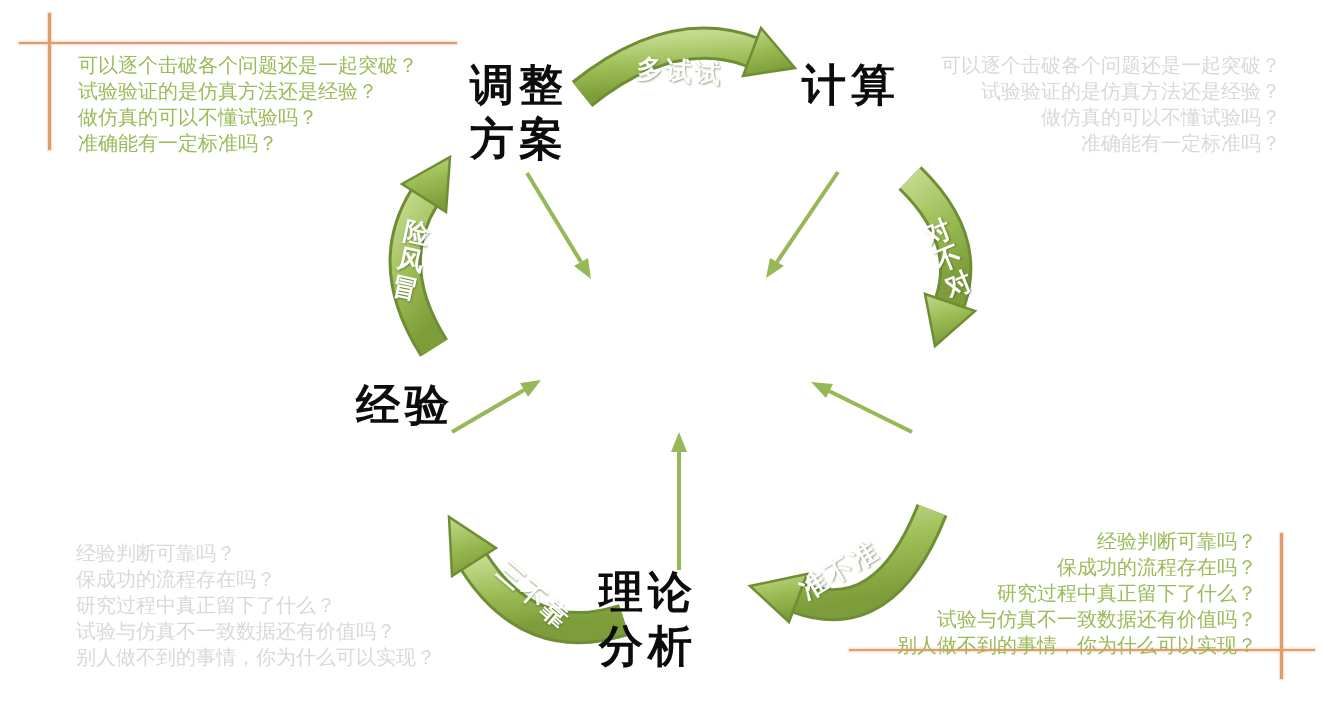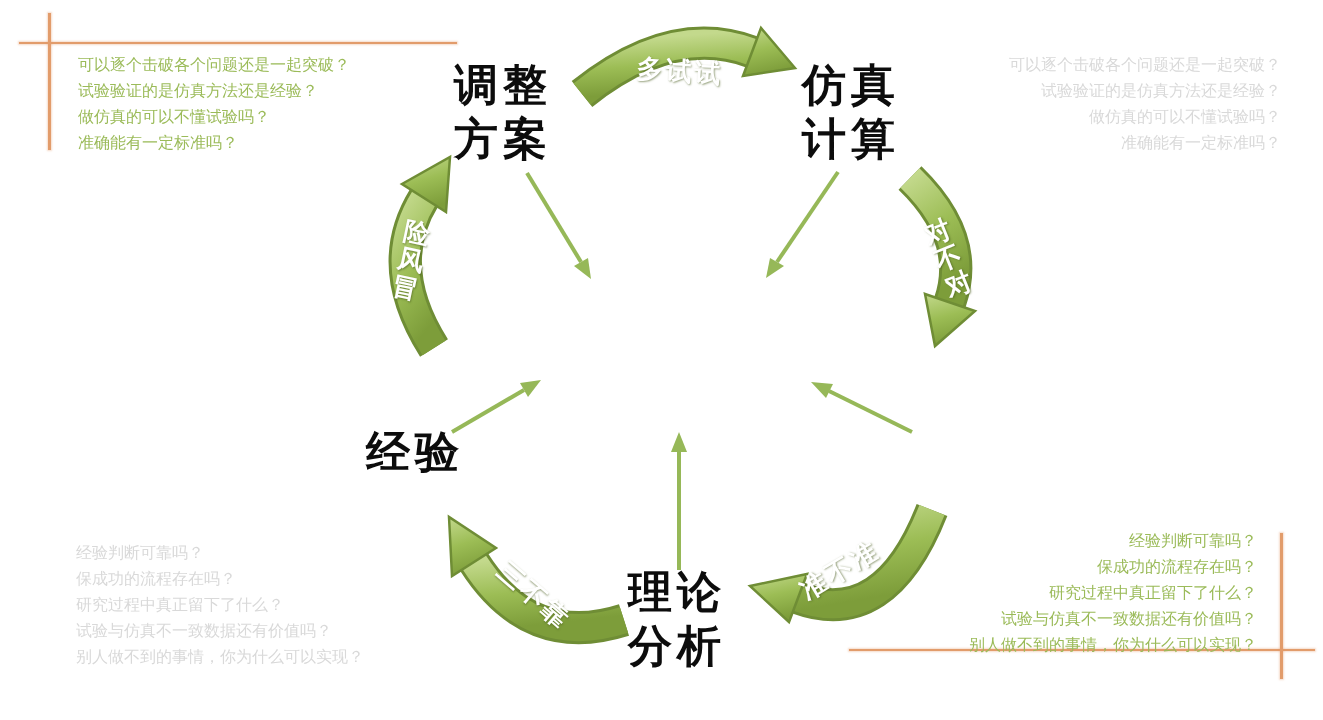--- a/index.html
+++ b/index.html
@@ -5,21 +5,21 @@
   html,body { margin:0; padding:0; background:#fff; }
   .stage {
     position:relative; width:1323px; height:720px; background:#ffffff;
     overflow:hidden; font-family:"Liberation Sans", sans-serif;
   }
   
   .decor { position:absolute; background:#e29c6b; }
   .decor.halo { box-shadow:0 0 2px 1px rgba(226,156,107,.35); }
 
   
-  .qblock { position:absolute; font-size:16px; line-height:26px; white-space:nowrap; }
+  .qblock { position:absolute; font-size:20px; line-height:26px; white-space:nowrap; }
   .qblock.green { color:#9bbb59; }
   .qblock.gray  { color:#d9d9d9; }
   .qblock.right { text-align:right; }
 
   
   .node {
     position:absolute; width:200px; text-align:center;
     font-family:"DejaVu Serif", serif; font-weight:700;
     font-size:44px; line-height:54px; color:#0c0c0c; letter-spacing:5px;
   }
@@ -120,35 +120,34 @@
       <span>对</span>
     </div>
   <div class="arrow-label" style="left:785px; top:553px; width:110px; transform:rotate(-31deg);">准不准</div>
   <div class="arrow-label" style="left:479px; top:578px; width:110px; transform:rotate(41deg);">三不靠</div>
   <div class="arrow-label vert reverse" style="left:394px; top:218px; transform:rotate(12deg);">
       <span>冒</span>
       <span>风</span>
       <span>险</span>
     </div>
 
-  <div class="node" style="left:403px; top:58px;">
+  <div class="node" style="left:419px; top:58px;">
     <span>调整</span>
     <span>方案</span>
   </div>
   <div class="node" style="left:751px; top:58px;">
-    <span>仿真</span>
     <span>计算</span>
   </div>
   <div class="node" style="left:848px; top:372px;">
   </div>
-  <div class="node" style="left:577px; top:565px;">
+  <div class="node" style="left:548px; top:565px;">
     <span>理论</span>
     <span>分析</span>
   </div>
-  <div class="node" style="left:315px; top:378px;margin-top:47px;">
+  <div class="node" style="left:305px; top:378px;">
     <span>经验</span>
   </div>
 
 
   <div class="qblock green" style="left:78px; top:52px;">
     <div>可以逐个击破各个问题还是一起突破？</div>
     <div>试验验证的是仿真方法还是经验？</div>
     <div>做仿真的可以不懂试验吗？</div>
     <div>准确能有一定标准吗？</div>
   </div>

